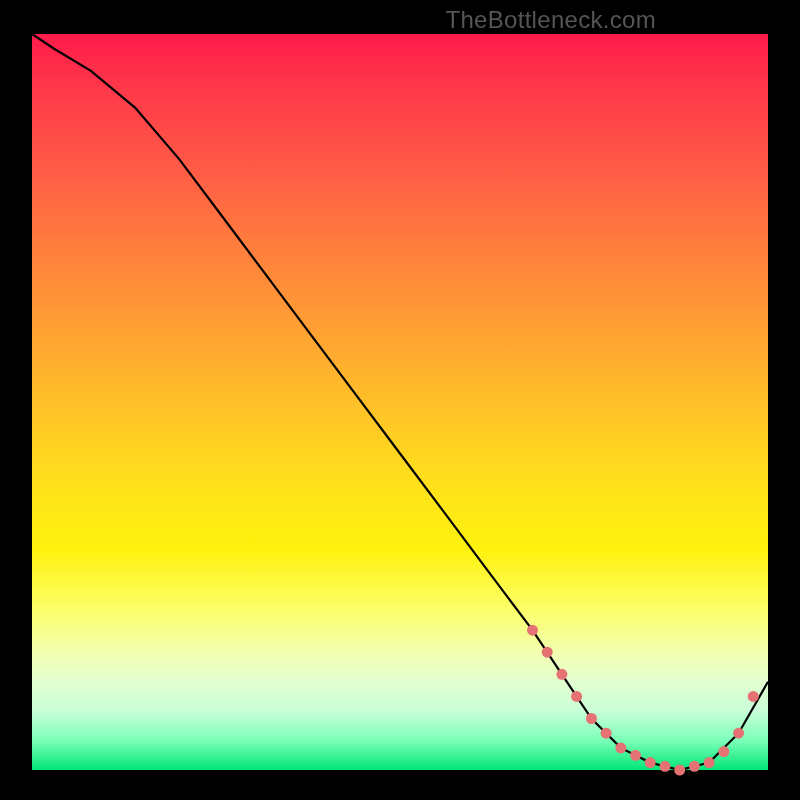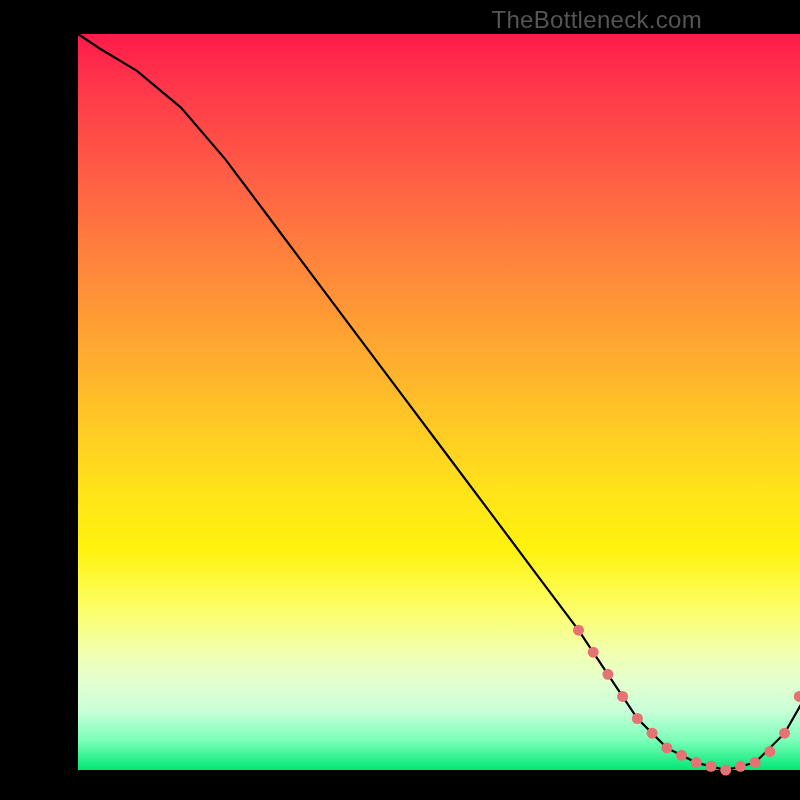--- a/index.html
+++ b/index.html
@@ -8,21 +8,20 @@
     width: 800px;
     height: 800px;
     background: #000;
     overflow: hidden;
     font-family: Arial, Helvetica, sans-serif;
   }
   .wrap {
     position: relative;
     width: 672px;
     height: 800px;
-    margin-left: 46px;
   }
   .watermark {
     position: absolute;
     top: 6px;
     right: 16px;
     color: #555;
     font-size: 24px;
     font-weight: 500;
     letter-spacing: 0.3px;
     user-select: none;

